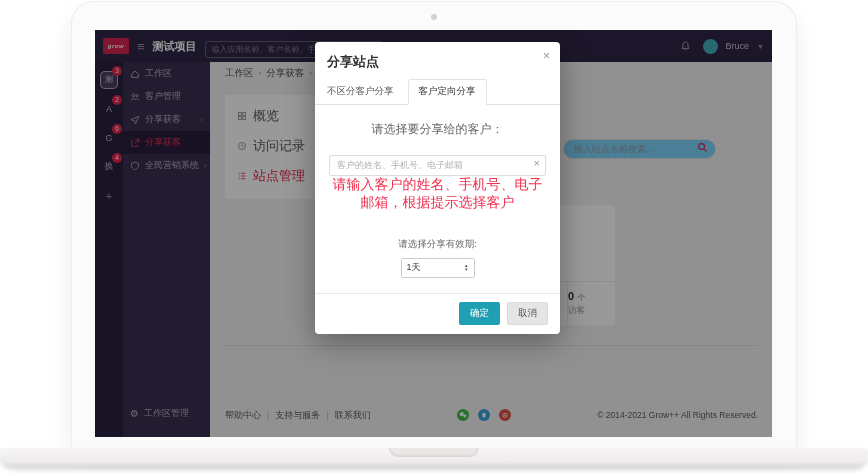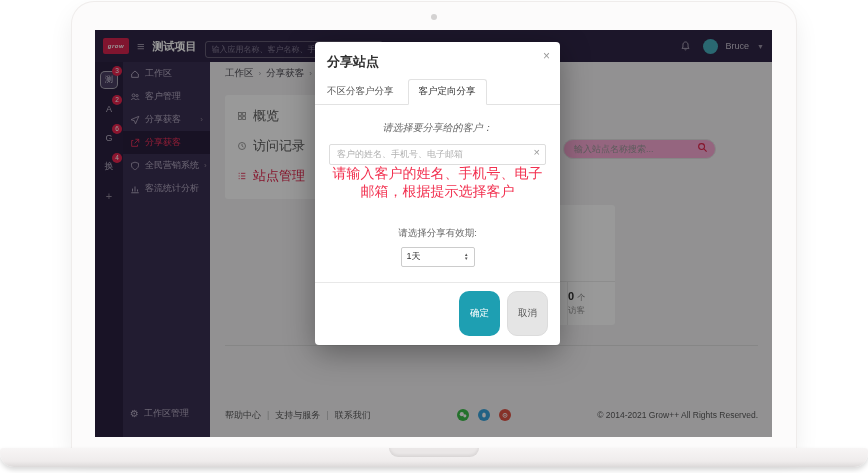--- a/index.html
+++ b/index.html
@@ -65,21 +65,21 @@
   .crumbs { height:22px; display:flex; align-items:center; padding:0 15px; font-size:9.5px; color:#4f4d55; gap:5px; white-space:nowrap; }
   .crumbs .sep { color:#9a989f; font-size:8px; }
 
   .subnav { position:absolute; left:15px; top:33px; width:95px; height:104px; background:#fff; border-radius:3px; padding-top:6px; }
   .subnav-item { height:30px; display:flex; align-items:center; gap:6px; padding-left:12px; font-size:13px; color:#5a5a5a; cursor:pointer; }
   .subnav-item svg { color:#8a8a8a; }
   .subnav-item.active { color:#e0244a; }
   .subnav-item.active svg { color:#e0244a; }
 
   .sitesearch { position:absolute; left:353px; top:76px; width:153px; height:20px; }
-  .sitesearch input { width:100%; height:100%; border:1px solid #e0e0e0; border-radius:10px; background:#f9a8d4;
+  .sitesearch input { width:100%; height:100%; border:1px solid #e0e0e0; border-radius:10px; background:#7dd3fc;
     font-size:9px; color:#555; padding:0 24px 0 10px; outline:none; }
   .sitesearch input::placeholder { color:#9a9a9a; }
   .sitesearch .mag { position:absolute; right:8px; top:4px; color:#e0244a; }
 
   .card { background:#fff; border-radius:3px; position:absolute; top:143px; height:120px; }
   .add-card { left:220px; width:82px; display:flex; flex-direction:column; align-items:center; }
   .add-plus { color:#c9c9c9; font-size:20px; margin-top:28px; line-height:1; }
   .add-label { color:#35b6c9; font-size:9.5px; margin-top:7px; }
   .stat-card { left:310px; width:95px; display:flex; flex-direction:column; }
   .stat-top { height:77px; border-bottom:1px solid #ececec; }
@@ -104,34 +104,34 @@
   .modal { position:absolute; left:220px; top:12px; width:245px; background:#fff; border-radius:4px;
     z-index:6; box-shadow:0 8px 30px rgba(0,0,0,.35); padding-bottom:0; }
   .m-head { position:relative; padding:10px 12px 8px; }
   .m-title { font-size:13px; font-weight:bold; color:#2f2f2f; }
   .m-close { position:absolute; right:10px; top:8px; color:#999; font-size:12px; cursor:pointer; line-height:1; }
   .m-tabs { display:flex; align-items:flex-end; padding:0 12px; border-bottom:1px solid #e2e2e2; }
   .m-tab { font-size:9.5px; color:#555; padding:5px 0 6px; margin-right:14px; cursor:pointer; }
   .m-tab.active { border:1px solid #e2e2e2; border-bottom:1px solid #fff; margin-bottom:-1px; margin-right:0;
     padding:5px 10px 6px; border-radius:3px 3px 0 0; color:#333; background:#fff; }
   .m-body { text-align:center; padding:10px 14px 0; }
-  .m-label { font-size:10px; color:#666; margin:6px 0 8px;font-style:italic; }
+  .m-label { font-size:12px; color:#666; margin:6px 0 16px; }
   .m-inputwrap { position:relative; }
   .m-inputwrap input { width:100%; height:21px; border:1px solid #ddd; border-radius:2px; font-size:9px;
     color:#555; padding:0 18px 0 7px; outline:none; }
   .m-inputwrap input::placeholder { color:#b0b0b0; }
   .m-clear { position:absolute; right:6px; top:4px; color:#999; font-size:11px; line-height:1; cursor:pointer; }
   .m-error { font-size:14px; color:#f2304f; }
   .m-label2 { font-size:9.5px; color:#666; margin-top:26px; }
   .m-select { width:74px; height:20px; margin:7px auto 0; border:1px solid #ccc; border-radius:2px;
     display:flex; align-items:center; justify-content:space-between; padding:0 5px; cursor:pointer; background:#fff; }
   .m-select .val { font-size:9px; color:#333; }
   .m-select .arrows { display:flex; flex-direction:column; color:#555; font-size:4.5px; line-height:4px; }
   .m-foot { margin-top:15px; border-top:1px solid #e8e8e8; padding:8px 12px 9px; display:flex; justify-content:flex-end; gap:7px; }
-  .btn { font-size:9.5px; border-radius:10px; padding:15px 10px; cursor:pointer; border:1px solid transparent; }
+  .btn { font-size:9.5px; border-radius:2px; padding:4px 10px; cursor:pointer; border:1px solid transparent; }
   .btn-ok { background:#1e9fb2; color:#fff; }
   .btn-cancel { background:#e5e5e5; border-color:#dcdcdc; color:#555; }
 
   svg { display:block; }
 </style>
 </head>
 <body>
 
 <div class="stage">
   <div class="bezel"></div>
@@ -217,29 +217,20 @@
               <path d="M6.5 1.5 H10.5 V5.5 M10.5 1.5 L5.5 6.5"></path>
             </svg>
           <span>分享获客</span>
         </div>
         <div class="nav-item">
           <svg width="10" height="10" viewBox="0 0 12 12" fill="none" stroke="currentColor" stroke-width="1">
               <path d="M6 1.4 L10.2 2.8 V5.8 C10.2 8.4 6 10.6 6 10.6 C6 10.6 1.8 8.4 1.8 5.8 V2.8 Z"></path>
             </svg>
           <span>全民营销系统</span>
           <span class="chev">›</span>
-        </div>
-        <div class="nav-item">
-          <svg width="10" height="10" viewBox="0 0 12 12" fill="none" stroke="currentColor" stroke-width="1.1">
-              <path d="M1.5 10.5 H10.5"></path>
-              <path d="M3 9 V5.5"></path>
-              <path d="M6 9 V3"></path>
-              <path d="M9 9 V6.5"></path>
-            </svg>
-          <span>客流统计分析</span>
         </div>
         <div class="nav-item nav-bottom">
           <span style="font-size:10px;">⚙</span>
           <span>工作区管理</span>
         </div>
       </div>
 
       <div class="content">
         <div class="crumbs">
           <span>工作区</span>

